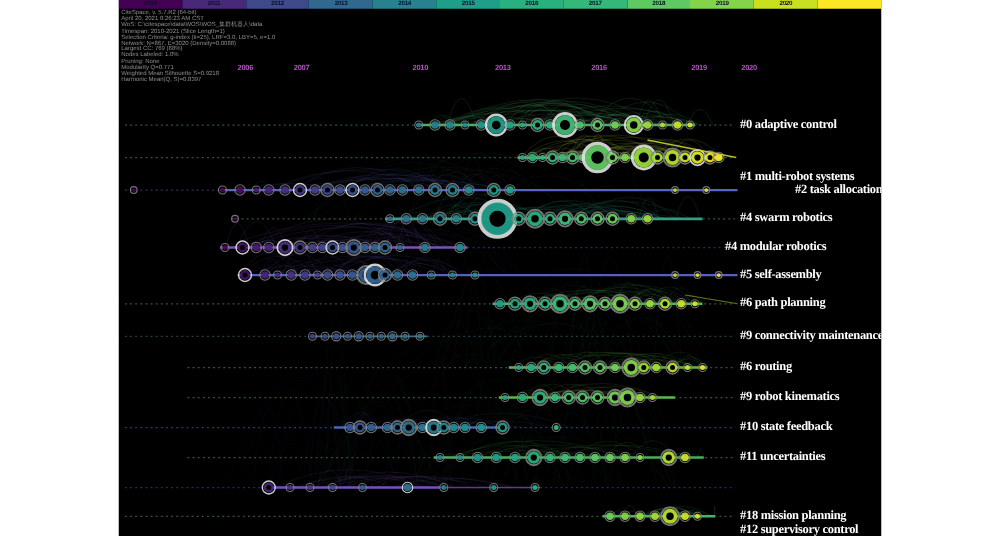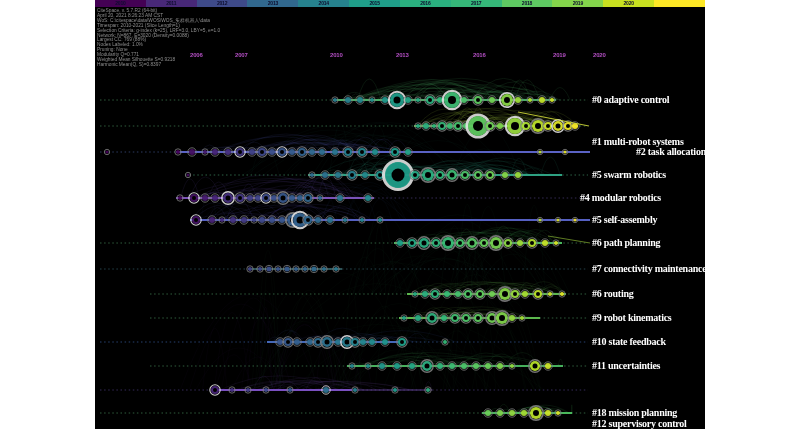--- a/index.html
+++ b/index.html
@@ -1470,25 +1470,25 @@
         <div class="tick" style="left: 235px;">2010</div>
         <div class="tick" style="left: 301px;">2013</div>
         <div class="tick" style="left: 378px;">2016</div>
         <div class="tick" style="left: 458px;">2019</div>
         <div class="tick" style="left: 498px;">2020</div>
       </div>
     <div id="labels">
         <div class="clabel" style="left: 497px; top: 94px;">#0 adaptive control</div>
         <div class="clabel" style="left: 497px; top: 136px;">#1 multi-robot systems</div>
         <div class="clabel" style="left: 497px; top: 146px; margin-left: 44px;">#2 task allocation</div>
-        <div class="clabel" style="left: 497px; top: 169px;">#5 swarm robotics</div>
+        <div class="clabel" style="left: 497px; top: 169px;">#4 swarm robotics</div>
         <div class="clabel" style="left: 485px; top: 192px;">#4 modular robotics</div>
         <div class="clabel" style="left: 497px; top: 214px;">#5 self-assembly</div>
         <div class="clabel" style="left: 497px; top: 237px;">#6 path planning</div>
-        <div class="clabel" style="left: 497px; top: 263px;">#7 connectivity maintenance</div>
+        <div class="clabel" style="left: 497px; top: 263px;">#9 connectivity maintenance</div>
         <div class="clabel" style="left: 497px; top: 288px;">#6 routing</div>
         <div class="clabel" style="left: 497px; top: 312px;">#9 robot kinematics</div>
         <div class="clabel" style="left: 497px; top: 336px;">#10 state feedback</div>
         <div class="clabel" style="left: 497px; top: 360px;">#11 uncertainties</div>
         <div class="clabel" style="left: 497px; top: 384px; margin-top: 34px;">#12 supervisory control</div>
         <div class="clabel" style="left: 497px; top: 407px;">#18 mission planning</div>
       </div>
   </div>
 </div>
 

